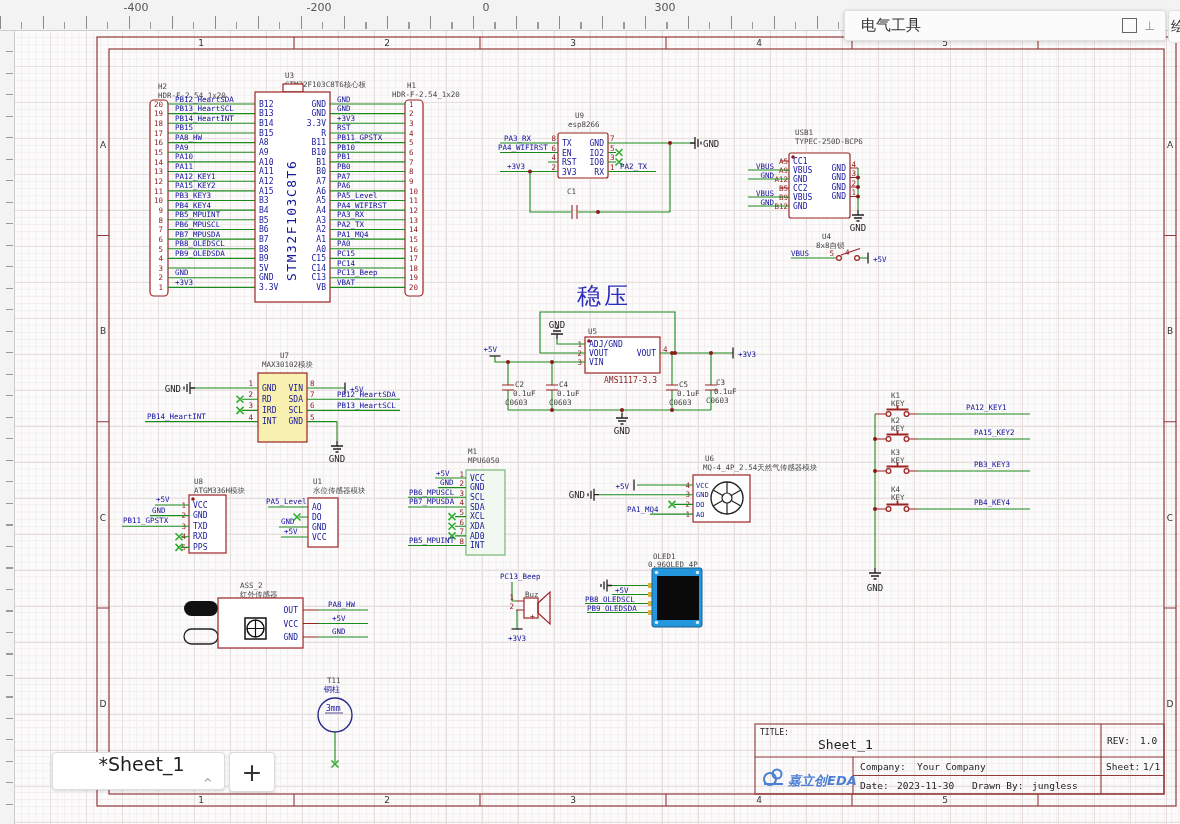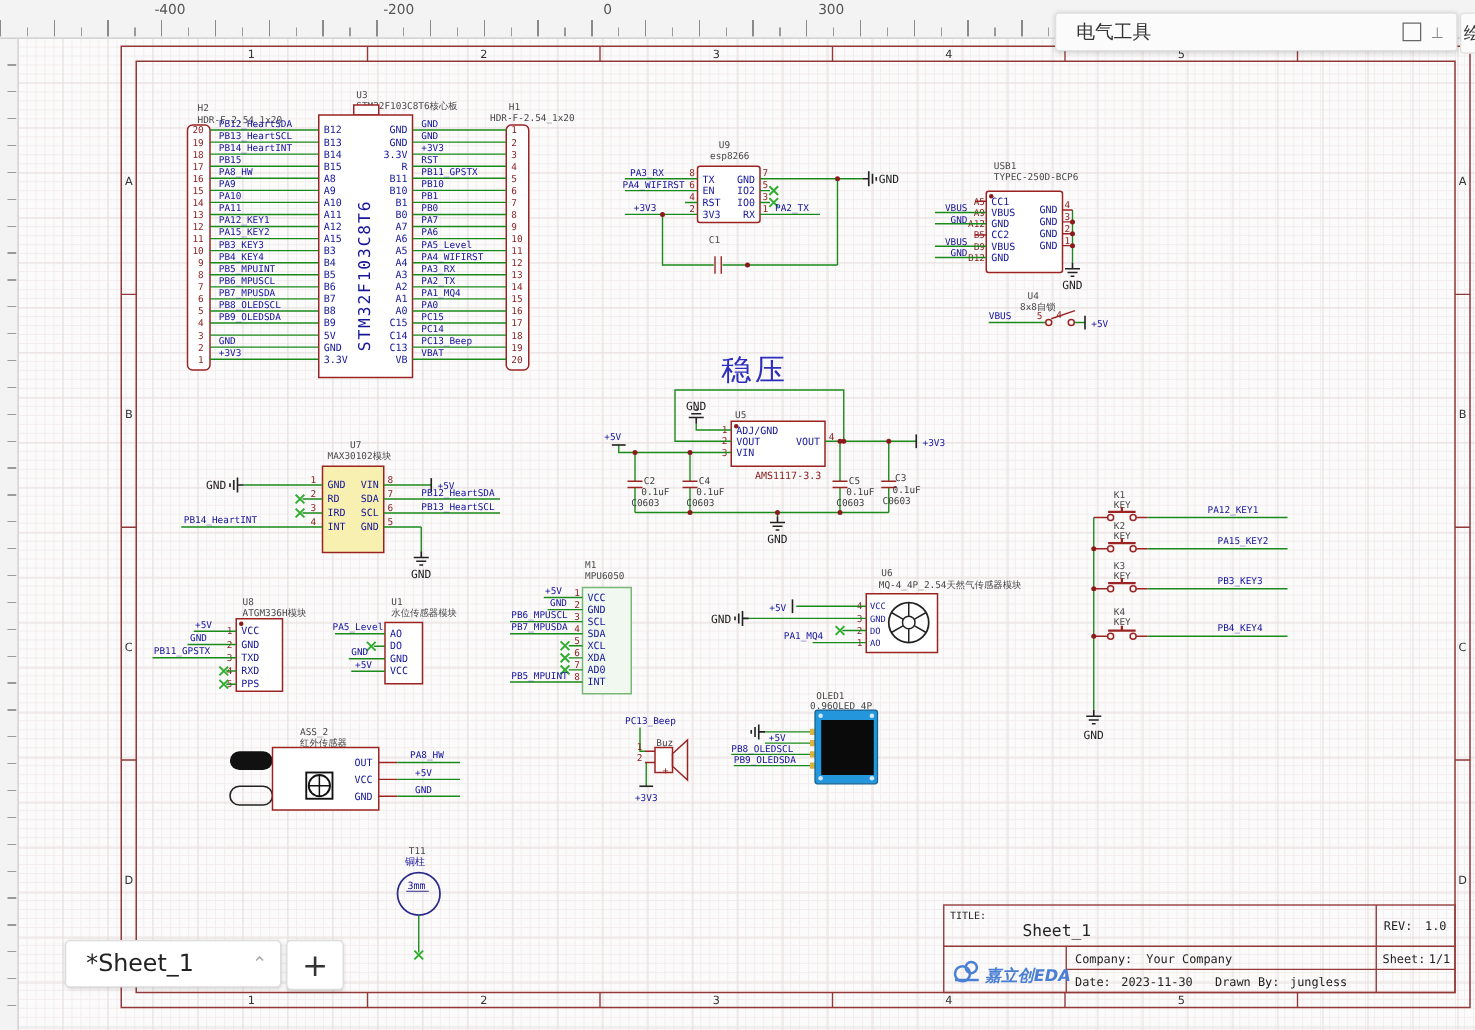--- a/index.html
+++ b/index.html
@@ -53,21 +53,21 @@
     display:flex;align-items:center;padding:0 10px 0 16px;box-sizing:border-box;z-index:5;}
   .panel .ptitle{font-size:15px;color:#333;}
   .panel .sq{margin-left:auto;width:13px;height:13px;border:1.5px solid #666;background:#fbfbfb;}
   .panel .dock{margin-left:8px;font-size:12px;color:#888;}
   .panel2{position:absolute;left:1168px;top:10px;width:12px;height:31px;background:#fbfbfb;
     border:1px solid #e0e0e0;border-radius:3px 0 0 3px;overflow:hidden;z-index:5;
     display:flex;align-items:center;}
   .panel2 span{font-size:14px;color:#333;margin-left:2px;}
   .sheet-tab{position:absolute;left:52px;top:752px;width:173px;height:38px;background:#fff;
     border:1px solid #dcdcdc;border-radius:4px;box-shadow:0 1px 3px rgba(0,0,0,.15);
-    display:flex;align-items:center;padding:0 10px 0 16px;box-sizing:border-box;z-index:5;}
+    display:flex;align-items:center;padding:0 10px 0 16px;box-sizing:border-box;z-index:5;flex-direction:column;}
   .sheet-tab .tname{font-size:19px;color:#222;}
   .sheet-tab .chev{margin-left:auto;color:#aaa;font-size:15px;}
   .add-btn{position:absolute;left:229px;top:752px;width:44px;height:38px;background:#fff;
     border:1px solid #dcdcdc;border-radius:4px;box-shadow:0 1px 3px rgba(0,0,0,.15);
     display:flex;align-items:center;justify-content:center;font-size:25px;color:#333;z-index:5;}
 </style>
 </head>
 <body>
 
 <div class="stage">

